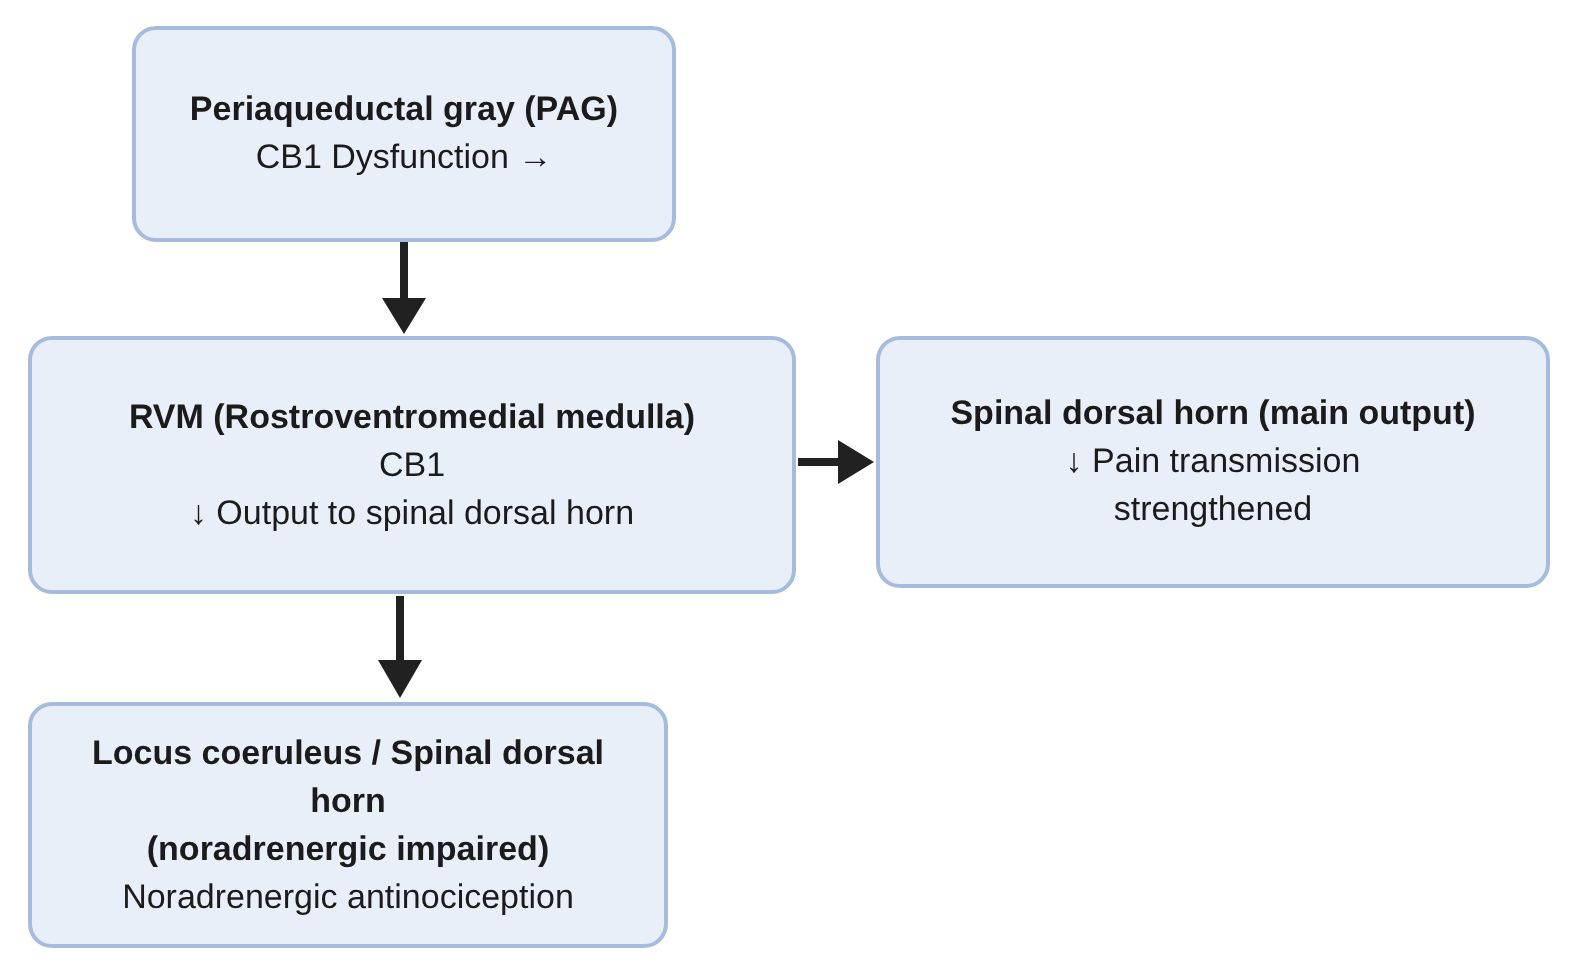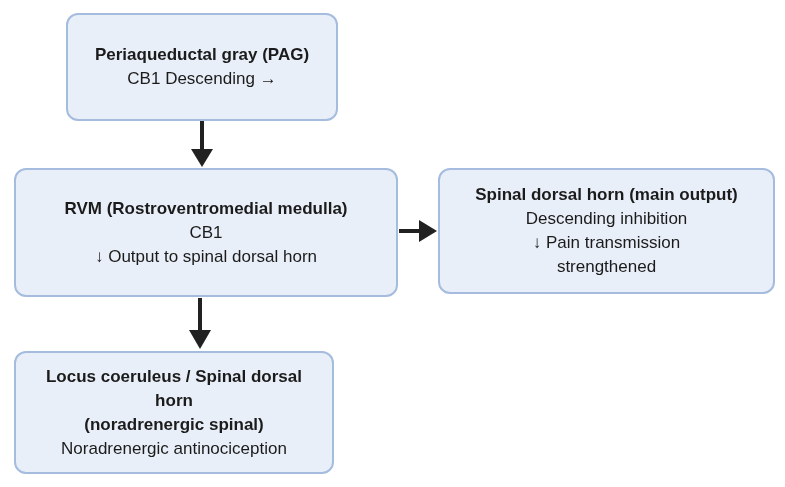--- a/index.html
+++ b/index.html
@@ -47,39 +47,38 @@
     pointer-events: none;
   }
 </style>
 </head>
 <body>
 
 <div id="canvas">
 
   <div class="node" id="node-pag">
     <div class="title-line">Periaqueductal gray (PAG)</div>
-    <div class="body-line">CB1 Descending →</div>
+    <div class="body-line">CB1 Dysfunction →</div>
   </div>
 
   <div class="node" id="node-rvm">
     <div class="title-line">RVM (Rostroventromedial medulla)</div>
     <div class="body-line">CB1</div>
     <div class="body-line">↓ Output to spinal dorsal horn</div>
   </div>
 
   <div class="node" id="node-sdh">
     <div class="title-line">Spinal dorsal horn (main output)</div>
-    <div class="body-line">Descending inhibition</div>
     <div class="body-line">↓ Pain transmission</div>
     <div class="body-line">strengthened</div>
   </div>
 
   <div class="node" id="node-lc">
     <div class="title-line">Locus coeruleus / Spinal dorsal horn</div>
-    <div class="title-line">(noradrenergic spinal)</div>
+    <div class="title-line">(noradrenergic impaired)</div>
     <div class="body-line">Noradrenergic antinociception</div>
   </div>
 
   <svg id="arrow-layer" viewBox="0 0 785 487" xmlns="http://www.w3.org/2000/svg">
     <g>
       <line x1="202" y1="121" x2="202" y2="151" stroke="#212121" stroke-width="4"></line>
       <polygon points="191,149 213,149 202,167" fill="#212121"></polygon>
     </g>
     <g>
       <line x1="399" y1="231" x2="421" y2="231" stroke="#212121" stroke-width="4"></line>

